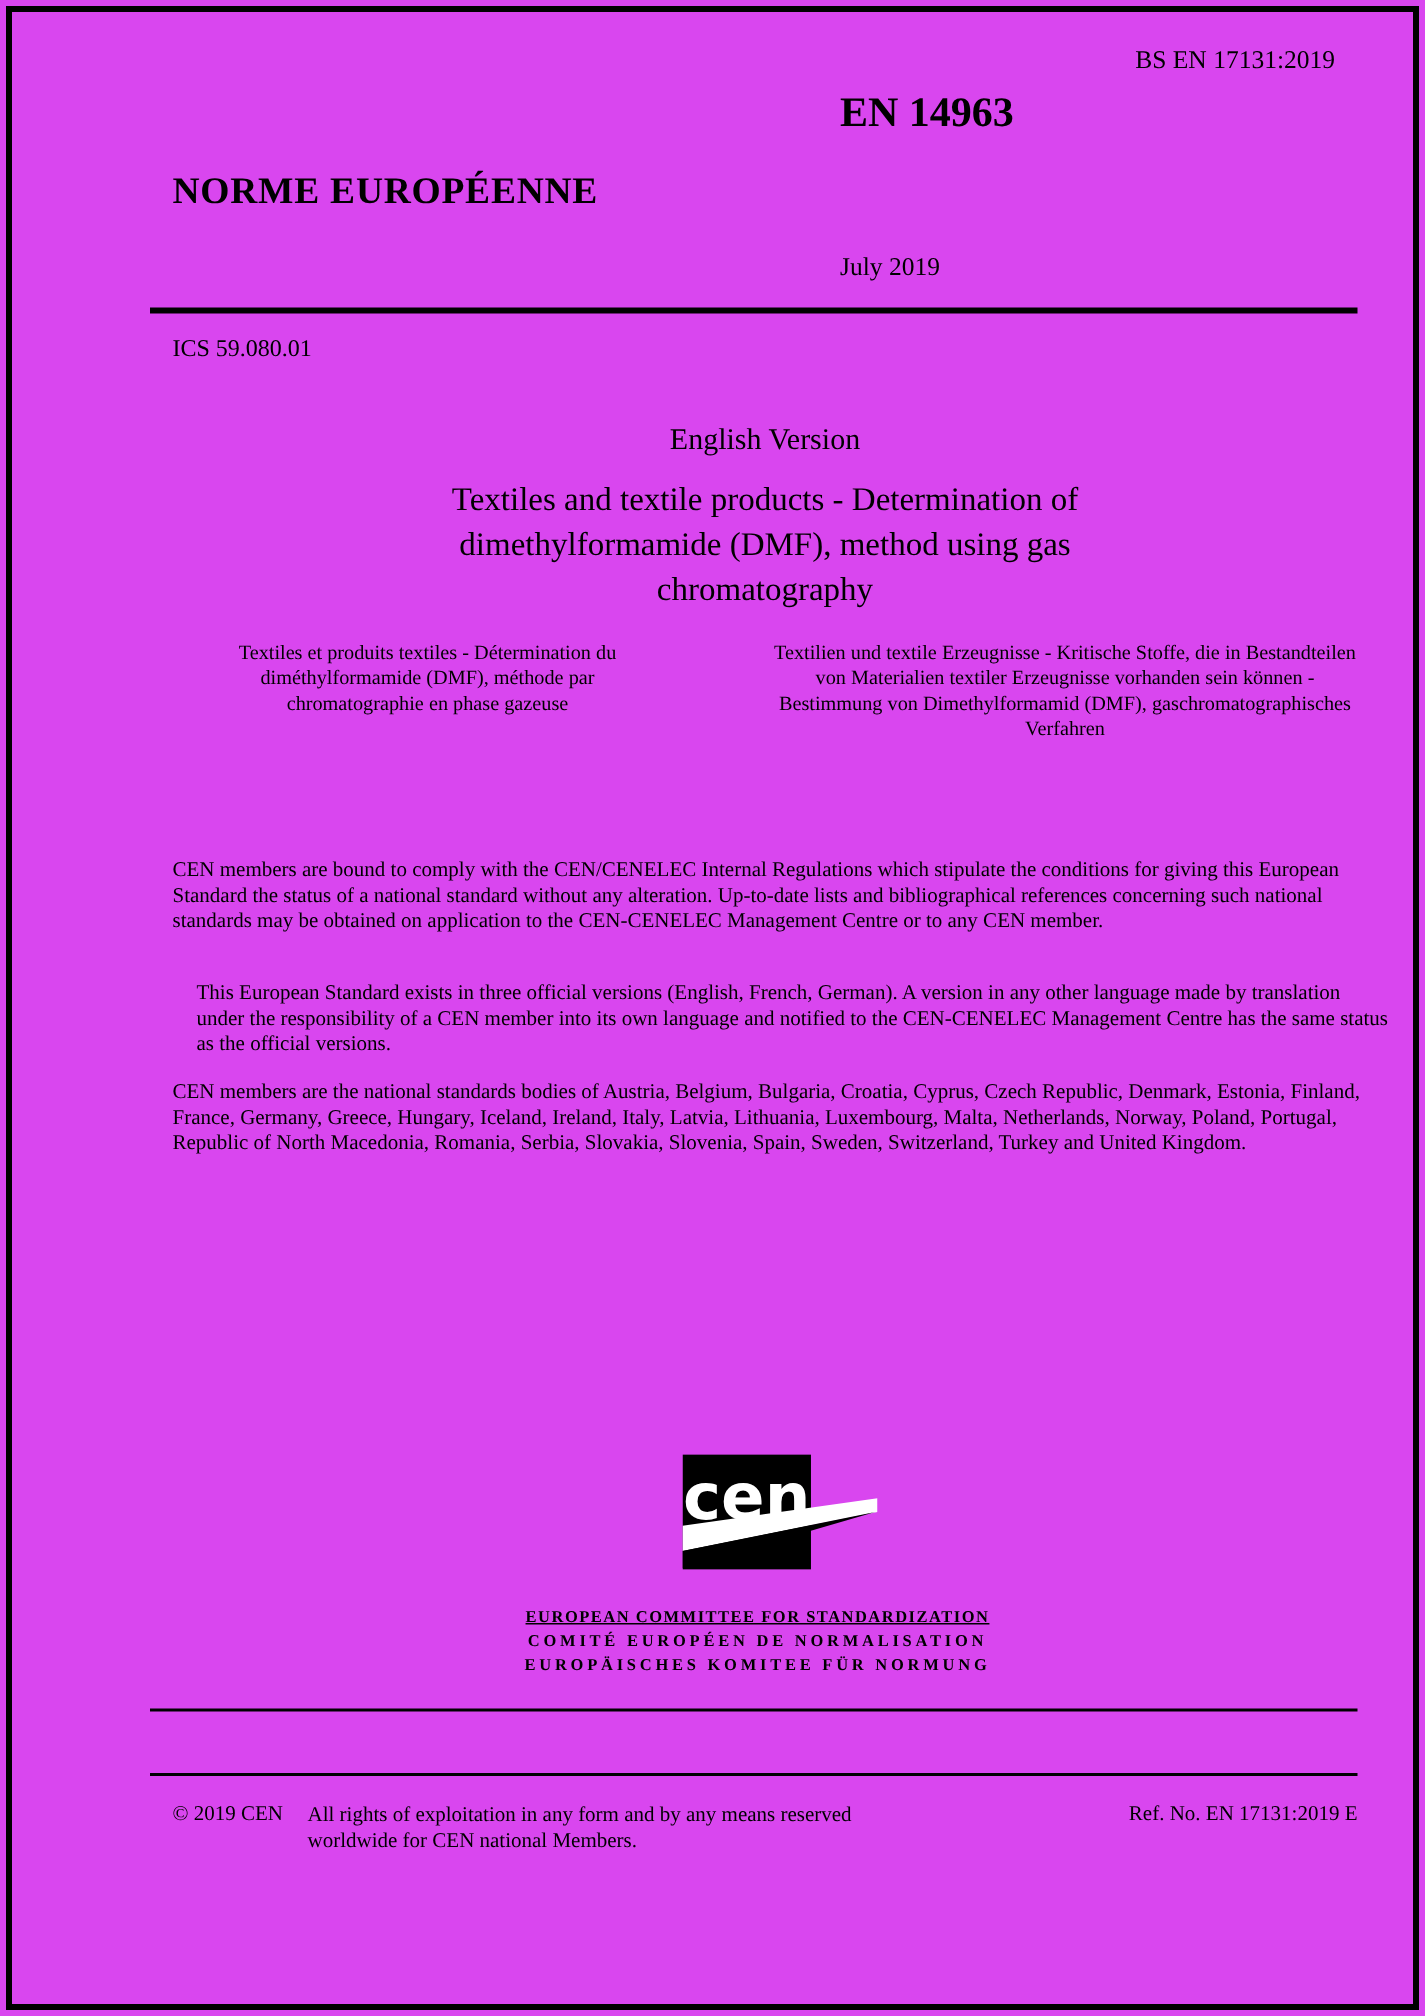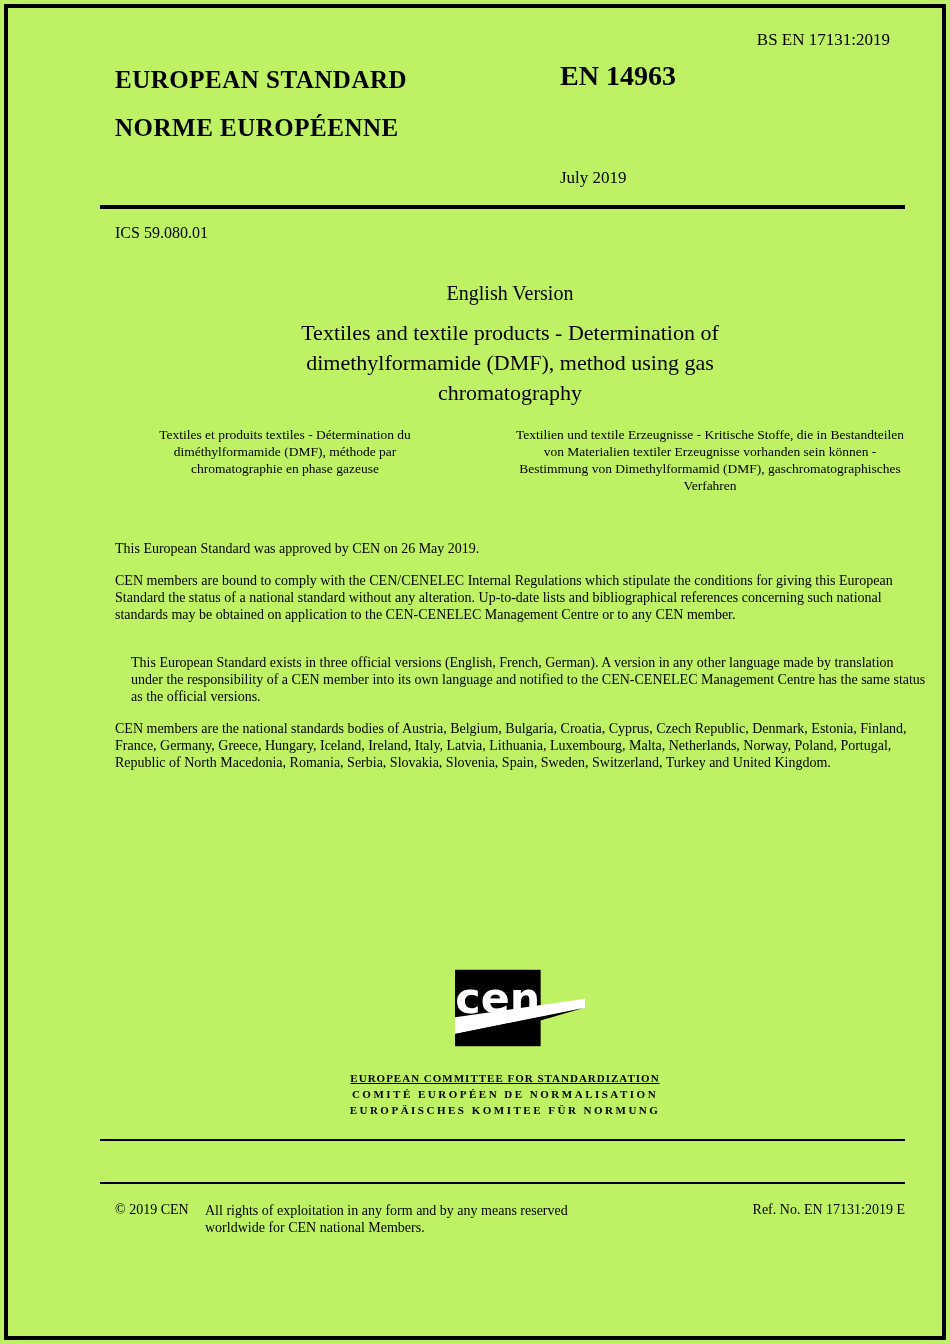--- a/index.html
+++ b/index.html
@@ -1,19 +1,19 @@
 <!DOCTYPE html>
 <html><head>
 <meta charset="utf-8">
 <style>
   html,body{margin:0;padding:0;background:#ffffff;}
   .page{
     position:relative;
     width:950px;height:1344px;
-    background:#bef264;
+    background:#d946ef;
     font-family:"Liberation Serif", serif;
     color:#000;
     overflow:hidden;
   }
   .border-frame{
     position:absolute;inset:4px;
     border:4px solid #000;
     pointer-events:none;
   }
   .abs{position:absolute;}
@@ -48,38 +48,36 @@
   .foot-ref{right:45px;top:1202px;font-size:14px;text-align:right;}
 </style>
 </head>
 <body>
 
 <div class="page">
   <div class="border-frame"></div>
 
   <div class="abs doc-ref">BS EN 17131:2019</div>
 
-  <div class="abs std-label l0">EUROPEAN STANDARD</div>
   <div class="abs std-label l1">NORME EUROPÉENNE</div>
 
   <div class="abs std-number">EN 14963</div>
   <div class="abs issue-date">July 2019</div>
 
   <div class="abs rule-thick" style="top:205px;"></div>
 
   <div class="abs ics">ICS 59.080.01</div>
 
   <div class="abs version">English Version</div>
 
   <div class="abs title">Textiles and textile products - Determination of dimethylformamide (DMF), method using gas chromatography</div>
 
   <div class="abs subtitle fr">Textiles et produits textiles - Détermination du diméthylformamide (DMF), méthode par chromatographie en phase gazeuse</div>
   <div class="abs subtitle de">Textilien und textile Erzeugnisse - Kritische Stoffe, die in Bestandteilen von Materialien textiler Erzeugnisse vorhanden sein können - Bestimmung von Dimethylformamid (DMF), gaschromatographisches Verfahren</div>
 
-  <div class="abs body-par p0">This European Standard was approved by CEN on 26 May 2019.</div>
   <div class="abs body-par p1">CEN members are bound to comply with the CEN/CENELEC Internal Regulations which stipulate the conditions for giving this European Standard the status of a national standard without any alteration. Up-to-date lists and bibliographical references concerning such national standards may be obtained on application to the CEN-CENELEC Management Centre or to any CEN member.</div>
   <div class="abs body-par p2">This European Standard exists in three official versions (English, French, German). A version in any other language made by translation under the responsibility of a CEN member into its own language and notified to the CEN-CENELEC Management Centre has the same status as the official versions.</div>
   <div class="abs body-par p3">CEN members are the national standards bodies of Austria, Belgium, Bulgaria, Croatia, Cyprus, Czech Republic, Denmark, Estonia, Finland, France, Germany, Greece, Hungary, Iceland, Ireland, Italy, Latvia, Lithuania, Luxembourg, Malta, Netherlands, Norway, Poland, Portugal, Republic of North Macedonia, Romania, Serbia, Slovakia, Slovenia, Spain, Sweden, Switzerland, Turkey and United Kingdom.</div>
 
   <svg class="abs logo" viewBox="0 0 170 100" aria-hidden="true">
     <rect x="0" y="0" width="112" height="100" fill="#000"></rect>
     <text x="56" y="56" fill="#fff" font-size="56" font-weight="bold" text-anchor="middle" font-family="DejaVu Sans, sans-serif">cen</text>
     <polygon fill="#fff" points="0,62 170,38 170,50 0,84"></polygon>
     <polygon fill="#000" points="0,84 168,50 0,99"></polygon>
   </svg>

